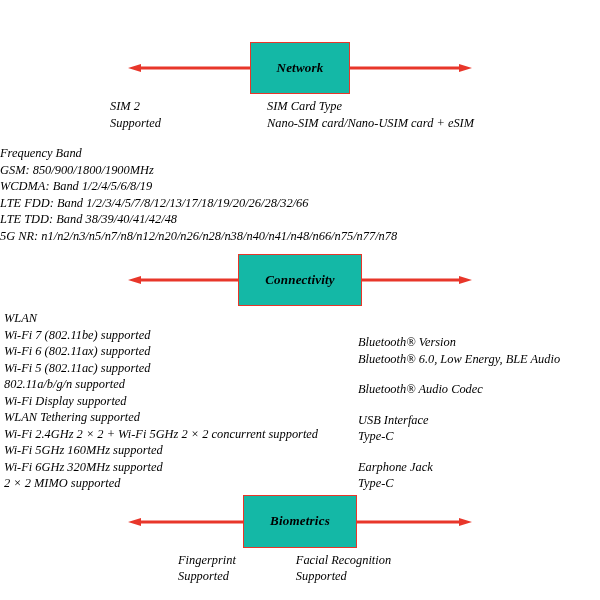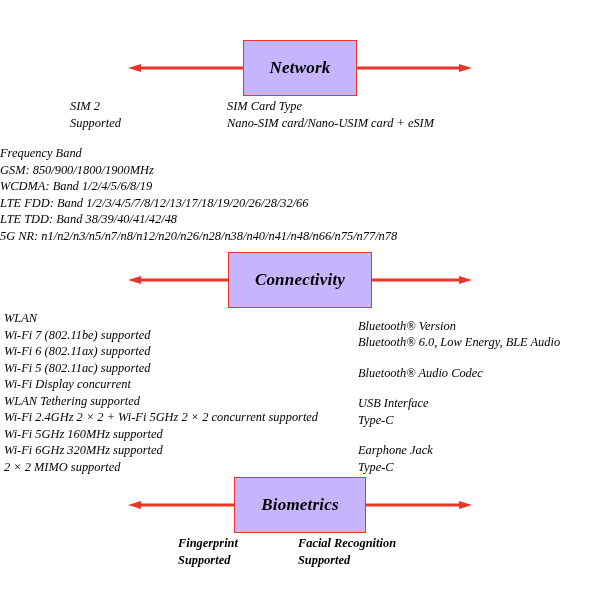--- a/index.html
+++ b/index.html
@@ -66,26 +66,26 @@
     left: 128px;
     border-right: 13px solid #e8362a;
   }
   .rule .tip.r {
     right: 128px;
     border-left: 13px solid #e8362a;
   }
   .section-title {
     position: relative;
     z-index: 2;
-    background: #c4b5fd;
+    background: #14b8a6;
     border: 1.5px solid #e8362a;
     padding: 18px 26px;
     font-style: italic;
     font-weight: bold;
-    font-size: 17px;
+    font-size: 13px;
     line-height: 1.1;
     letter-spacing: 0.2px;
     white-space: nowrap;
   }
 
   
   .spec-block {
     font-style: italic;
     font-size: 12.4px;
     line-height: 16.5px;
@@ -99,20 +99,21 @@
   .ln {
     white-space: nowrap;
   }
 
   
   .network-body {
     padding: 10px 0 0 0;
   }
   .network-top {
     display: flex;
+    padding-left: 40px;
   }
   .network-top .nleft {
     flex: 0 0 227px;
     padding-left: 70px;
     box-sizing: border-box;
   }
   .network-top .nright {
     flex: 1 1 auto;
   }
   .network-freq {
@@ -138,21 +139,20 @@
   .bio-body {
     padding: 10px 0 0 0;
     display: flex;
     padding-left: 178px;
   }
   .bio-col {
     margin-right: 60px;
   }
   .bio-col .ln {
     text-align: left;
-    font-weight: bold;
   }
 </style>
 </head>
 <body>
 
 <div class="page">
 
   <div class="section" style="margin-top:48px;">
     <div class="section-header">
       <div class="rule">
@@ -197,21 +197,22 @@
       </div>
       <div class="section-title">Connectivity</div>
     </div>
 
     <div class="spec-block conn-body">
       <div class="conn-left">
         <div class="ln">WLAN</div>
         <div class="ln">Wi-Fi 7 (802.11be) supported</div>
         <div class="ln">Wi-Fi 6 (802.11ax) supported</div>
         <div class="ln">Wi-Fi 5 (802.11ac) supported</div>
-        <div class="ln">Wi-Fi Display concurrent</div>
+        <div class="ln">802.11a/b/g/n supported</div>
+        <div class="ln">Wi-Fi Display supported</div>
         <div class="ln">WLAN Tethering supported</div>
         <div class="ln">Wi-Fi 2.4GHz 2 × 2 + Wi-Fi 5GHz 2 × 2 concurrent supported</div>
         <div class="ln">Wi-Fi 5GHz 160MHz supported</div>
         <div class="ln">Wi-Fi 6GHz 320MHz supported</div>
         <div class="ln">2 × 2 MIMO supported</div>
       </div>
       <div class="conn-right">
         <div class="grp">
           <div class="ln">Bluetooth® Version</div>
           <div class="ln">Bluetooth® 6.0, Low Energy, BLE Audio</div>

